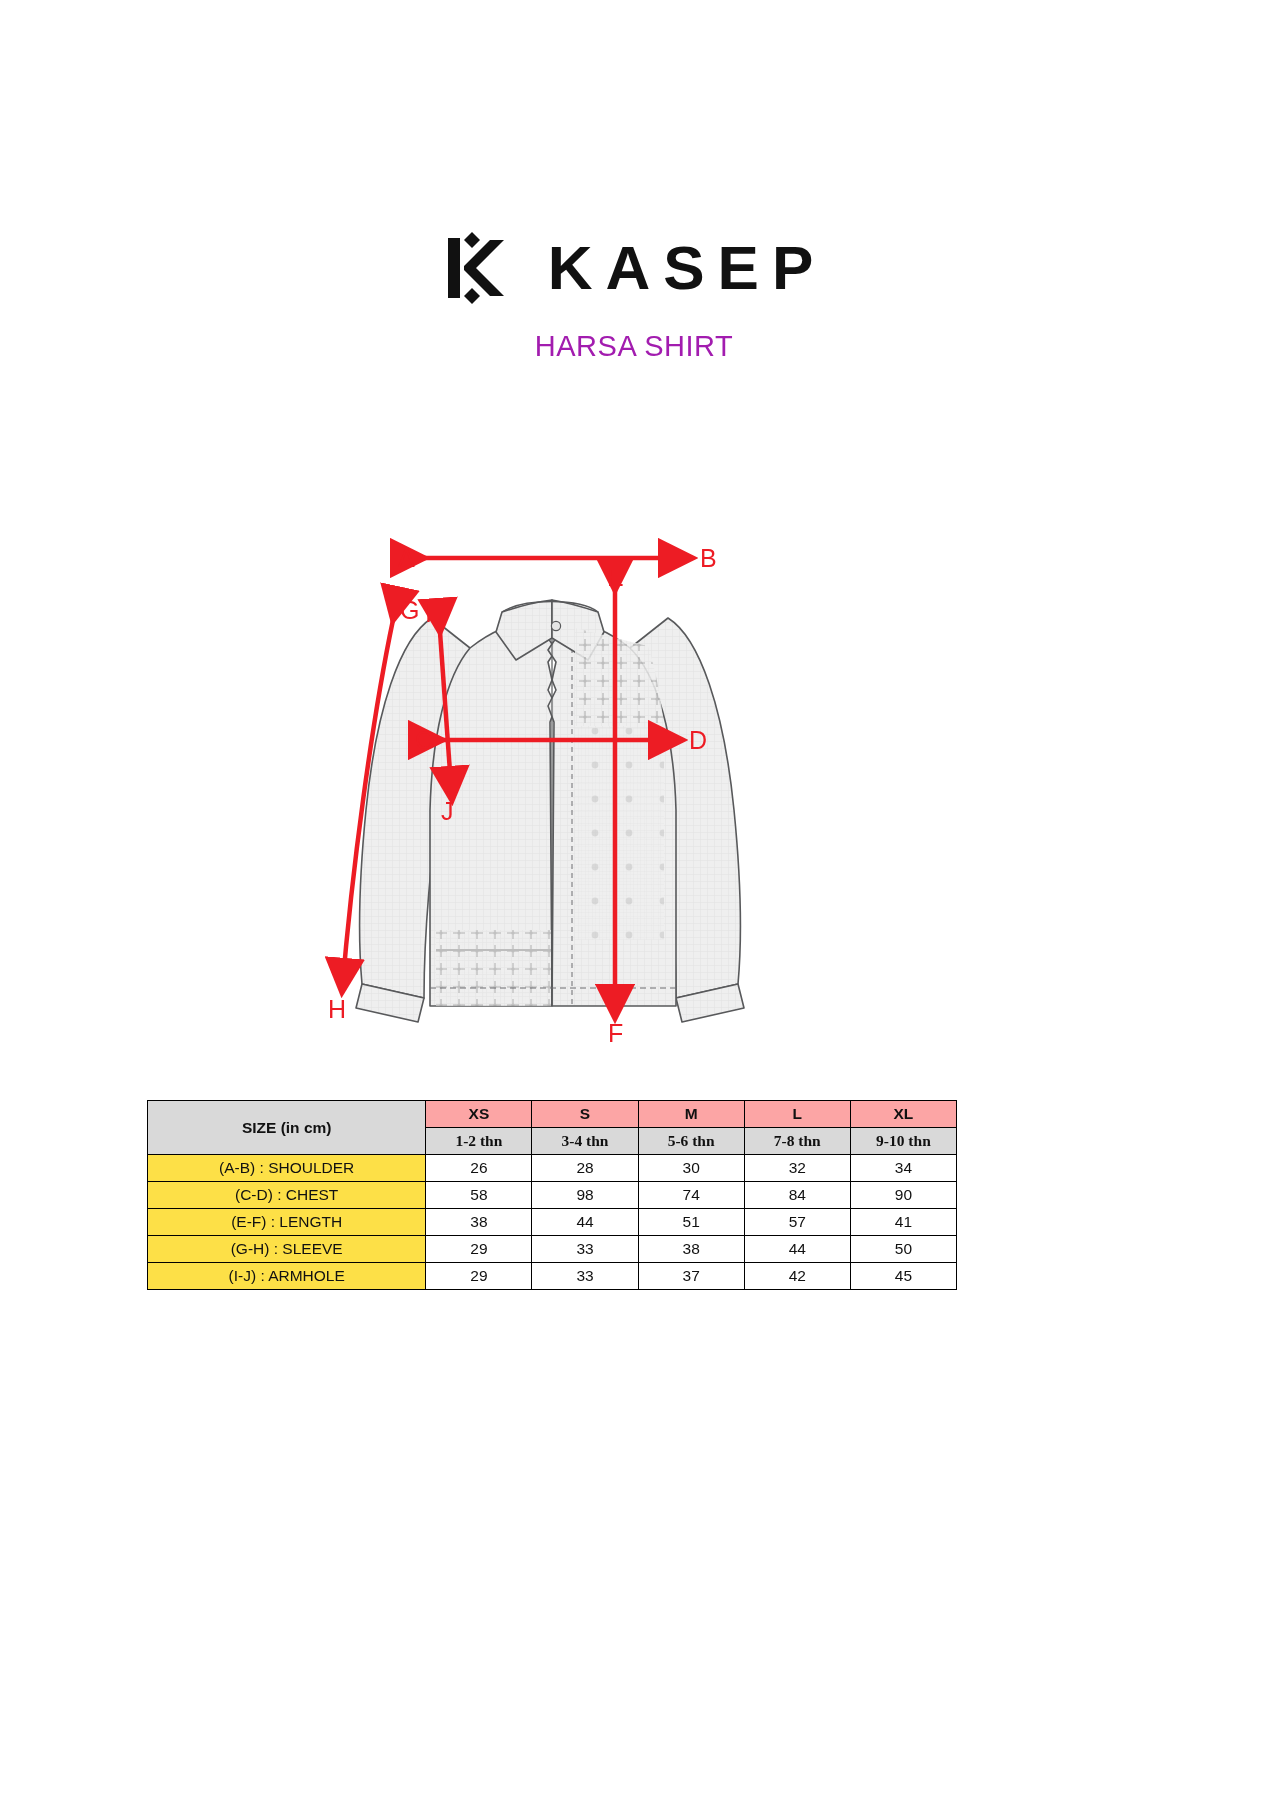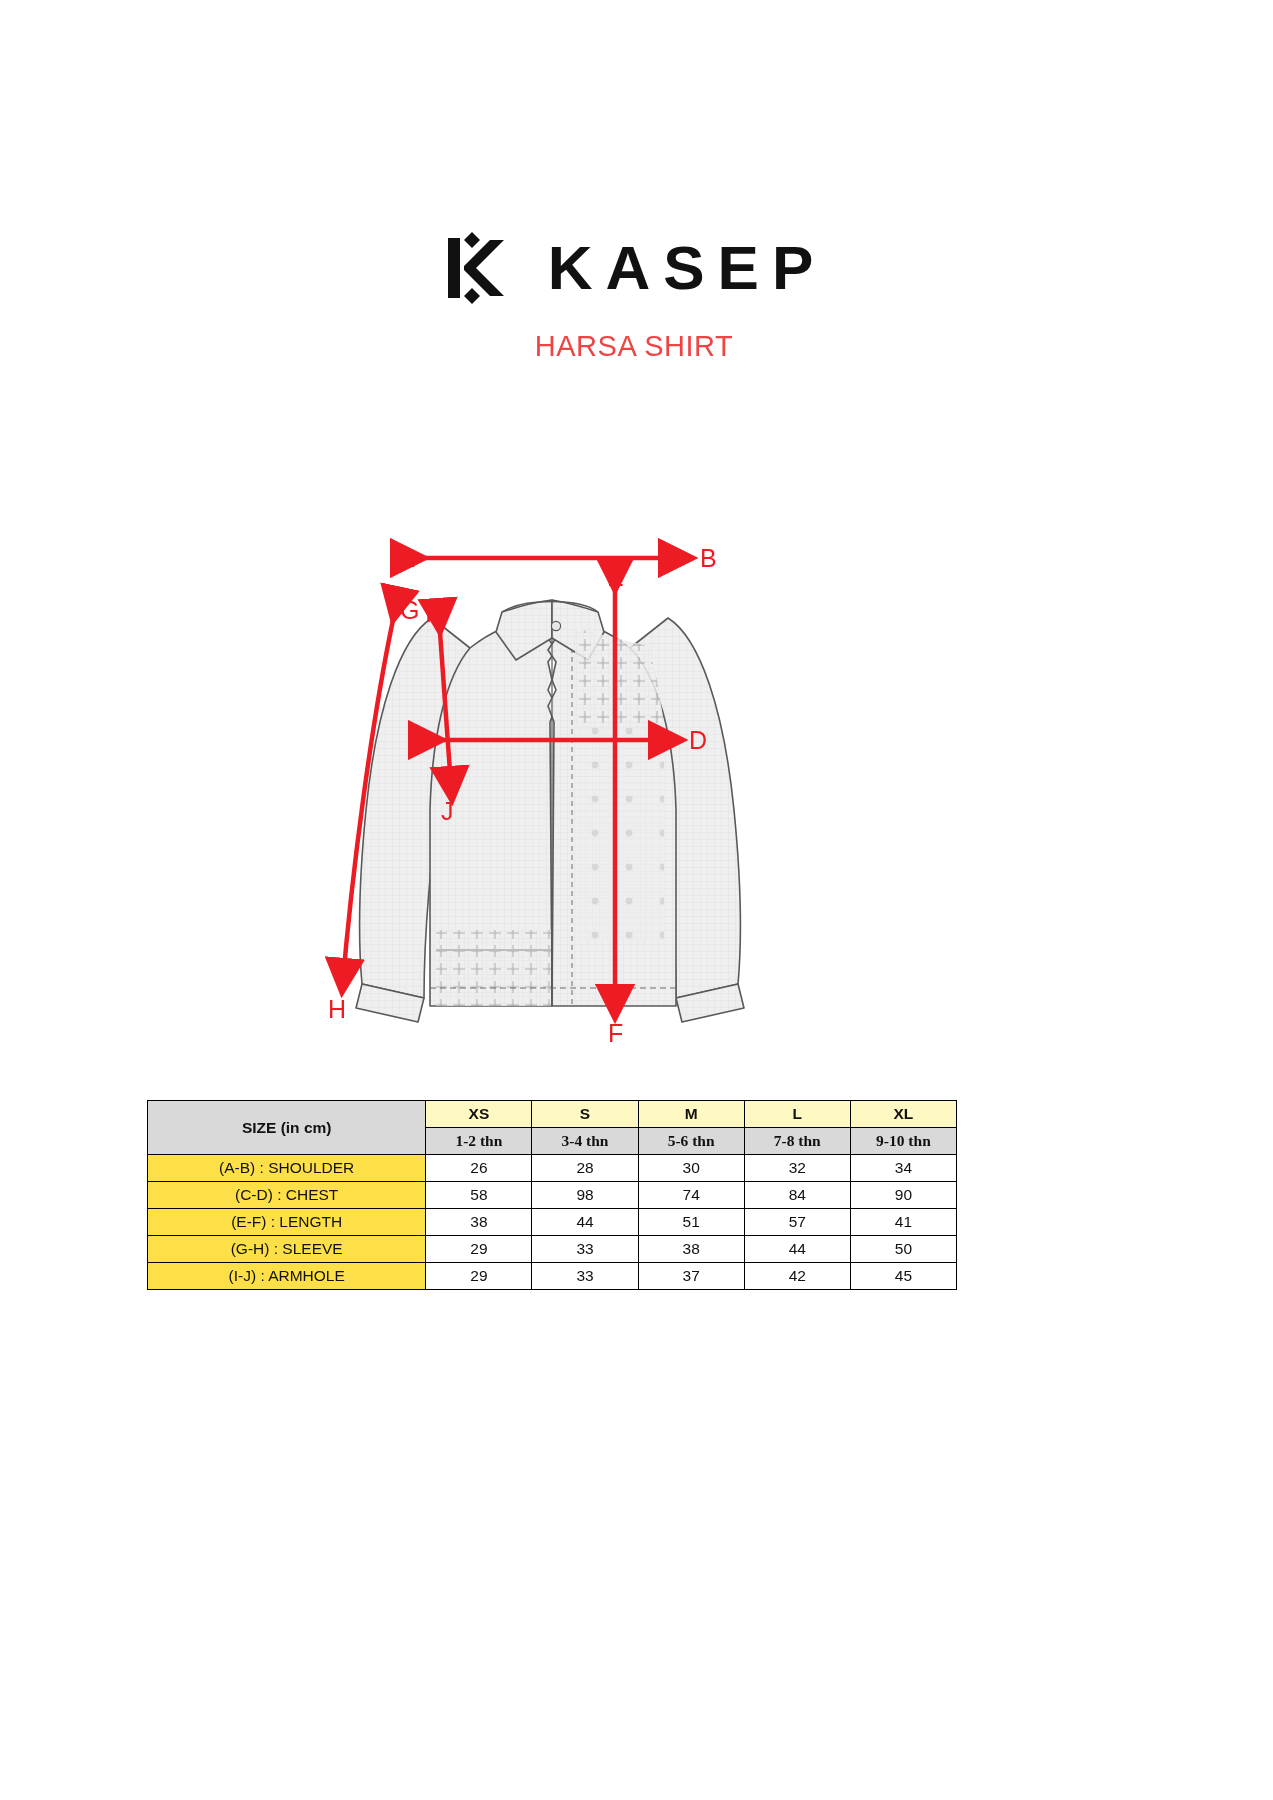--- a/index.html
+++ b/index.html
@@ -37,21 +37,21 @@
     color: #111111;
     line-height: 1;
     padding-left: 4px;
   }
   .product-title {
     position: absolute;
     top: 330px;
     left: 0; right: 0;
     text-align: center;
     font-size: 29px;
-    color: #ef4444;
+    color: #a21caf;
     letter-spacing: 0.5px;
   }
 
   
   .illustration {
     position: absolute;
     top: 510px;
     left: 0;
     width: 1273px;
     height: 560px;
@@ -71,21 +71,21 @@
     table-layout: fixed;
   }
   table.size-table td, table.size-table th {
     border: 1px solid #000000;
     font-size: 15.5px;
     color: #111111;
     padding: 0;
     height: 27px;
   }
   .hdr-cell {
-    background: #fef9c3;
+    background: #fca5a5;
     text-align: center;
     font-weight: 700;
     font-size: 19px;
   }
   .hdr-label {
     background: #d9d9d9;
     text-align: center;
     font-weight: 700;
     font-size: 20px;
   }

